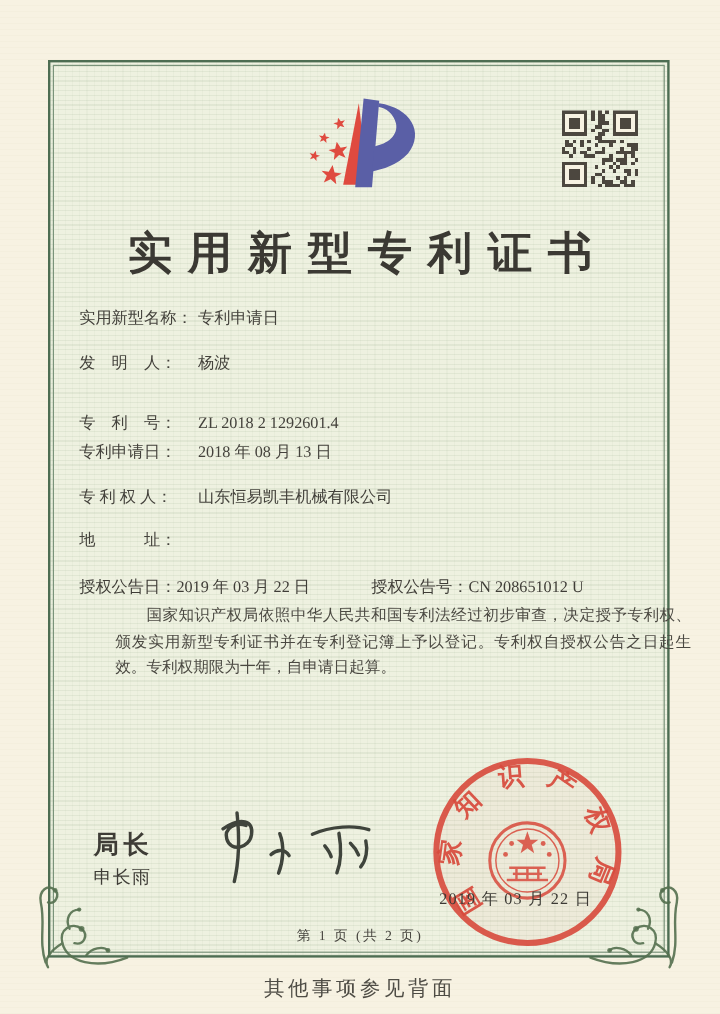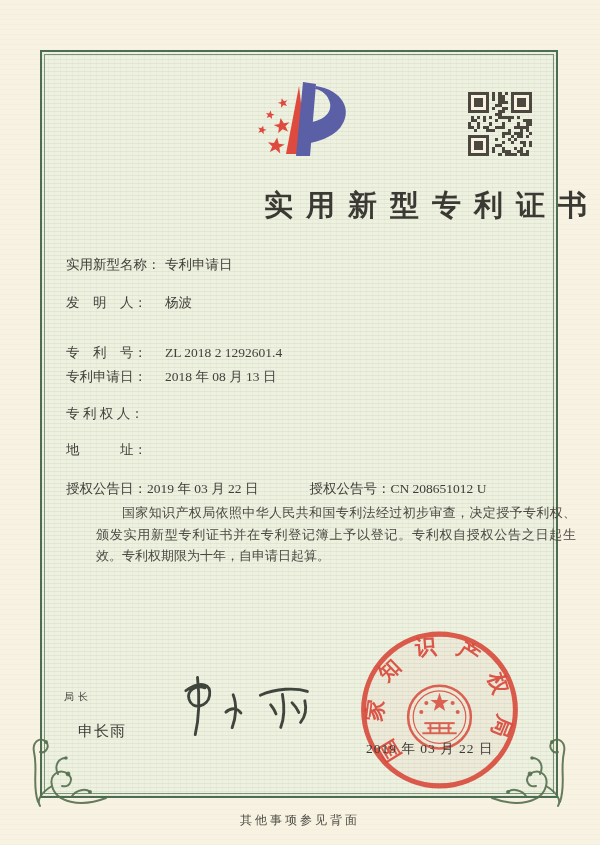--- a/index.html
+++ b/index.html
@@ -36,21 +36,21 @@
 
   .cert-no {
     position: absolute; left: 66px; top: 88px;
     font-size: 13.5px; letter-spacing: 2.5px; color: #46443e;
   }
   .logo { position: absolute; left: 240px; top: 56px; width: 120px; height: 112px; }
   .qr { position: absolute; left: 468px; top: 92px; width: 64px; height: 64px; }
 
   .title {
     position: absolute; left: 0; top: 186px; width: 100%;
-    text-align: right; font-size: 29px; font-weight: bold;
+    text-align: center; font-size: 37px; font-weight: bold;
     letter-spacing: 13px; text-indent: 13px; color: #3b3933;
   }
 
   .fields { position: absolute; left: 66px; top: 253px; width: 474px; font-size: 13.5px; }
   .field-row { position: absolute; left: 0; display: flex; width: 474px; line-height: 19px; }
   .field-label { flex: 0 0 99px; white-space: nowrap; color: #44423c; }
   .field-value { flex: 1; color: #44423c; }
   .row-0 { top: 2px; }  .row-1 { top: 40px; }  .row-2 { top: 90px; }
   .row-3 { top: 114px; } .row-4 { top: 151px; } .row-5 { top: 187px; }
   .grant-row { position: absolute; top: 227px; left: 0; width: 474px; display: flex; }
@@ -58,37 +58,37 @@
   .grant-right { white-space: nowrap; margin-left: 51px; }
 
   .body-text {
     position: absolute; left: 60px; top: 502px; width: 480px;
     font-size: 13px; line-height: 21.5px; color: #4b4942;
     text-align: justify;
     margin-left: 36px;
   }
   .body-text p { text-indent: 2em; }
 
-  .signer-title { position: absolute; left: 64px; top: 690px; font-size: 10px; letter-spacing: 4px; color: #3e3c36; }
+  .signer-title { position: absolute; left: 78px; top: 690px; font-size: 21px; letter-spacing: 4px; color: #3e3c36; font-weight: bold; }
   .signer-name  { position: absolute; left: 78px; top: 722px; font-size: 15px; letter-spacing: 1px; color: #3e3c36; }
   .signature { position: absolute; left: 165px; top: 665px; width: 150px; height: 84px; transform: rotate(-2deg); }
 
   .seal { position: absolute; left: 352px; top: 624px; width: 175px; height: 172px; z-index: 4; }
   .seal-date {
     position: absolute; left: 366px; top: 740px; z-index: 6;
     font-size: 13.5px; letter-spacing: 1px; color: #3c3a35; white-space: nowrap;
   }
 
   .page-no {
     position: absolute; left: 0; top: 772px; width: 100%;
     text-align: center; font-size: 11.5px; letter-spacing: 2px; color: #47453f;
   }
   .footer-note {
     position: absolute; left: 0; top: 812px; width: 100%;
-    text-align: center; font-size: 12px; letter-spacing: 3px; color: #4e4c45;
+    text-align: center; font-size: 17px; letter-spacing: 3px; color: #4e4c45;
   }
 </style>
 </head>
 <body>
 
 <div class="page">
 
   <div class="frame-outer">
     <div class="frame-inner"></div>
   </div>
@@ -276,20 +276,21 @@
     <div class="field-row row-2">
       <span class="field-label">专　利　号：</span>
       <span class="field-value">ZL 2018 2 1292601.4</span>
     </div>
     <div class="field-row row-3">
       <span class="field-label">专利申请日：</span>
       <span class="field-value">2018 年 08 月 13 日</span>
     </div>
     <div class="field-row row-4">
       <span class="field-label">专 利 权 人：</span>
+      <span class="field-value">山东恒易凯丰机械有限公司</span>
     </div>
     <div class="field-row row-5">
       <span class="field-label">地　　　址：</span>
     </div>
     <div class="grant-row">
       <span class="grant-left">
         <span>授权公告日：</span><span>2019 年 03 月 22 日</span>
       </span>
       <span class="grant-right">
         <span>授权公告号：</span><span>CN 208651012 U</span>
@@ -338,15 +339,16 @@
       <g stroke="#d84a3c" stroke-width="2">
         <path d="M70,98 L100,98"></path>
         <path d="M73,103 L97,103"></path>
         <path d="M68,108 L102,108"></path>
         <path d="M76,98 L76,108 M85,98 L85,108 M94,98 L94,108"></path>
       </g>
     </g>
   </svg>
   <div class="seal-date">2019 年 03 月 22 日</div>
 
+  <div class="page-no">第 1 页 (共 2 页)</div>
   <div class="footer-note">其他事项参见背面</div>
 
 </div>
 
 </body></html>

